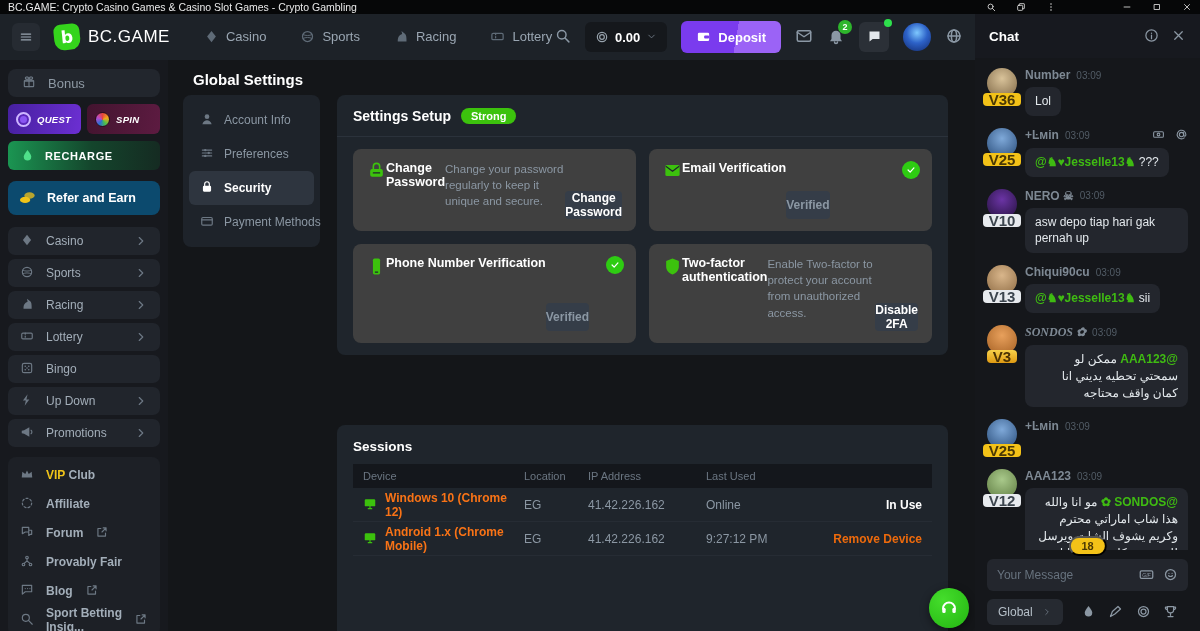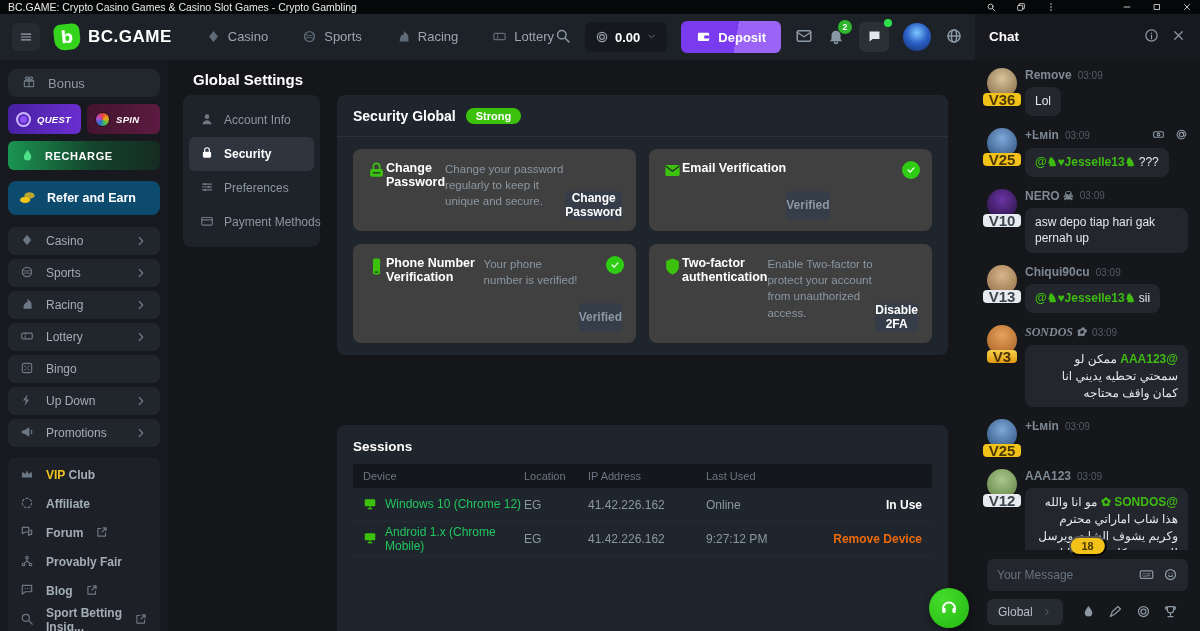--- a/index.html
+++ b/index.html
@@ -17,21 +17,21 @@
 
   
   .topbar{position:absolute;left:0;top:14px;width:975px;height:46px;background:#1d2228;display:flex;
           align-items:center;padding:0 12px;z-index:5}
   .hamburger{width:28px;height:28px;border-radius:6px;background:#262b32;display:flex;align-items:center;
              justify-content:center;color:#9aa6b1;font-size:14px;cursor:pointer}
   .logo{display:flex;align-items:center;gap:8px;margin-left:14px}
   .logo-mark{width:26px;height:26px;border-radius:7px 7px 10px 10px;background:#35d41c;display:flex;
              align-items:center;justify-content:center;color:#fff;font-weight:bold;font-size:17px;
              font-family:"DejaVu Sans",sans-serif;transform:rotate(-6deg)}
-  .logo-text{font-size:17px;font-weight:bold;letter-spacing:.5px}
+  .logo-text{font-size:17px;font-weight:normal;letter-spacing:.5px}
   .topnav{display:flex;gap:34px;margin-left:34px}
   .topnav-item{display:flex;align-items:center;gap:7px;font-size:13px;color:#9aa6b2;cursor:pointer}
   .topnav-item .ic{font-size:15px;color:#5f6b77}
   .top-right{margin-left:auto;display:flex;align-items:center;gap:14px}
   .search-ic{font-size:17px;color:#8b98a5;cursor:pointer}
   .balance{display:flex;align-items:center;gap:6px;background:#15181c;border-radius:6px;height:30px;
            padding:0 10px;cursor:pointer}
   .coin-ic{font-size:14px;color:#98a3ad}
   .balance b{font-size:13px}
   .balance .chev{font-size:11px;color:#6d7884}
@@ -114,21 +114,21 @@
   .vcheck{position:absolute;top:12px;right:12px;width:18px;height:18px;border-radius:50%;background:#2ecc12;
           display:flex;align-items:center;justify-content:center;color:#fff;font-size:10px}
 
   .sessions-panel{left:169px;top:365px;width:611px;height:260px}
   .sess-title{padding:14px 16px 10px;font-size:13.5px;font-weight:bold}
   .sess-head{margin:0 16px;height:24px;background:#14171c;display:grid;
              grid-template-columns:1fr 64px 118px 104px 112px;align-items:center;padding:0 10px;
              font-size:11px;color:#6b7682}
   .sess-row{margin:0 16px;height:34px;display:grid;grid-template-columns:1fr 64px 118px 104px 112px;
             align-items:center;padding:0 10px;border-bottom:1px solid #262c34;font-size:12px;color:#8b97a3}
-  .sess-dev{display:flex;align-items:center;gap:8px;color:#22c55e;font-weight:normal}
+  .sess-dev{display:flex;align-items:center;gap:8px;color:#f97316;font-weight:bold}
   .sess-dev .ic{font-size:14px;color:#3cc20d}
   .sess-action{text-align:right;font-weight:bold}
   .sess-action.inuse{color:#fff}
   .sess-action.remove{color:#ed6a0c;cursor:pointer}
 
   .fab{position:absolute;right:6px;bottom:3px;width:40px;height:40px;border-radius:50%;cursor:pointer;border:none;
        background:radial-gradient(circle at 35% 30%,#45de2c,#23b511);display:flex;align-items:center;
        justify-content:center;color:#fff;font-size:18px;box-shadow:0 3px 10px rgba(0,0,0,.45);z-index:6}
 
   
@@ -451,48 +451,48 @@
     <h1 class="page-title">Global Settings</h1>
 
     <nav class="settings-nav" id="settingsnav">
         <div class="sn-item">
      <i><svg class="ic" viewBox="0 0 24 24" fill="none" stroke="currentColor" stroke-width="2" stroke-linecap="round" stroke-linejoin="round" aria-hidden="true">
               <circle cx="12" cy="8" r="4" fill="currentColor" stroke="none"></circle>
               <path d="M4 21c1-5 5-7 8-7s7 2 8 7z" fill="currentColor" stroke="none"></path>
             </svg></i>
      <span>Account Info</span>
         </div>
-        <div class="sn-item active">
-     <i><svg class="ic" viewBox="0 0 24 24" fill="none" stroke="currentColor" stroke-width="2" stroke-linecap="round" stroke-linejoin="round" aria-hidden="true">
-              <rect x="5" y="10" width="14" height="10" rx="2" fill="currentColor" stroke="none"></rect>
-              <path d="M8 10V7a4 4 0 018 0v3"></path>
-            </svg></i>
-     <span>Security</span>
-        </div>
         <div class="sn-item">
      <i><svg class="ic" viewBox="0 0 24 24" fill="none" stroke="currentColor" stroke-width="2" stroke-linecap="round" stroke-linejoin="round" aria-hidden="true">
               <path d="M4 7h16M4 12h16M4 17h16"></path>
               <circle cx="9" cy="7" r="2" fill="currentColor" stroke="none"></circle>
               <circle cx="15" cy="12" r="2" fill="currentColor" stroke="none"></circle>
               <circle cx="9" cy="17" r="2" fill="currentColor" stroke="none"></circle>
             </svg></i>
      <span>Preferences</span>
         </div>
+        <div class="sn-item active">
+     <i><svg class="ic" viewBox="0 0 24 24" fill="none" stroke="currentColor" stroke-width="2" stroke-linecap="round" stroke-linejoin="round" aria-hidden="true">
+              <rect x="5" y="10" width="14" height="10" rx="2" fill="currentColor" stroke="none"></rect>
+              <path d="M8 10V7a4 4 0 018 0v3"></path>
+            </svg></i>
+     <span>Security</span>
+        </div>
         <div class="sn-item">
      <i><svg class="ic" viewBox="0 0 24 24" fill="none" stroke="currentColor" stroke-width="2" stroke-linecap="round" stroke-linejoin="round" aria-hidden="true">
               <rect x="3" y="6" width="18" height="13" rx="2"></rect>
               <path d="M3 10h18"></path>
             </svg></i>
      <span>Payment Methods</span>
         </div>
       </nav>
 
     <section class="panel security-panel">
       <div class="panel-head">
-        <span class="panel-title">Security Global</span>
+        <span class="panel-title">Settings Setup</span>
         <span class="strong-badge">Strong</span>
       </div>
       <div class="cards" id="seccards">
           <div class="card">
      <i class="cicon"><svg class="ic" viewBox="0 0 24 24" fill="none" stroke="currentColor" stroke-width="2" stroke-linecap="round" stroke-linejoin="round" aria-hidden="true">
                 <rect x="4" y="10" width="16" height="10" rx="2.5" fill="currentColor" stroke="none"></rect>
                 <path d="M8 10V7a4 4 0 018 0v3"></path>
                 <path d="M8 15h8" stroke="#1f252c" stroke-width="1.5"></path>
               </svg></i>
 
@@ -517,21 +517,20 @@
      <i class="cicon"><svg class="ic" viewBox="0 0 24 24" fill="none" stroke="currentColor" stroke-width="2" stroke-linecap="round" stroke-linejoin="round" aria-hidden="true">
                 <rect x="7.5" y="2" width="9" height="20" rx="2" fill="currentColor" stroke="none"></rect>
                 <path d="M10.5 19h3" stroke="#1f252c" stroke-width="1.5"></path>
               </svg></i>
      <span class="vcheck">
               <svg class="ic" viewBox="0 0 24 24" fill="none" stroke="currentColor" stroke-width="2" stroke-linecap="round" stroke-linejoin="round" aria-hidden="true">
                 <path d="M5 12l5 5 9-10" stroke-width="3"></path>
               </svg>
             </span>
      <h3>Phone Number Verification</h3>
-     <p>Your phone number is verified!</p>
      <button class="cbtn muted">Verified</button>
    </div>
           <div class="card">
      <i class="cicon"><svg class="ic" viewBox="0 0 24 24" fill="none" stroke="currentColor" stroke-width="2" stroke-linecap="round" stroke-linejoin="round" aria-hidden="true">
                 <path d="M12 2l8 3v7c0 5-3.5 8.5-8 10-4.5-1.5-8-5-8-10V5z" fill="currentColor" stroke="none"></path>
               </svg></i>
 
      <h3>Two-factor authentication</h3>
      <p>Enable Two-factor to protect your account from unauthorized access.</p>
      <button class="cbtn ">Disable 2FA</button>
@@ -597,21 +596,21 @@
       </span>
     </div>
     <div class="chat-msgs" id="chatmsgs">
         <div class="msg">
     <span class="mleft">
       <span class="mavatar" style="background:radial-gradient(circle at 50% 35%, #d9c39a, #7c6544)"></span>
       <span class="vbadge vb-gold">V36</span>
     </span>
     <span class="mbody">
       <span class="mname">
-        <span class="uname">Remove</span>
+        <span class="uname">Number</span>
         <span class="mtime">03:09</span>
 
       </span>
       <span class="bubble"><span>Lol</span></span>
     </span>
   </div>
         <div class="msg">
     <span class="mleft">
       <span class="mavatar" style="background:radial-gradient(circle at 50% 35%, #7fa9d9, #274a77)"></span>
       <span class="vbadge vb-gold">V25</span>

